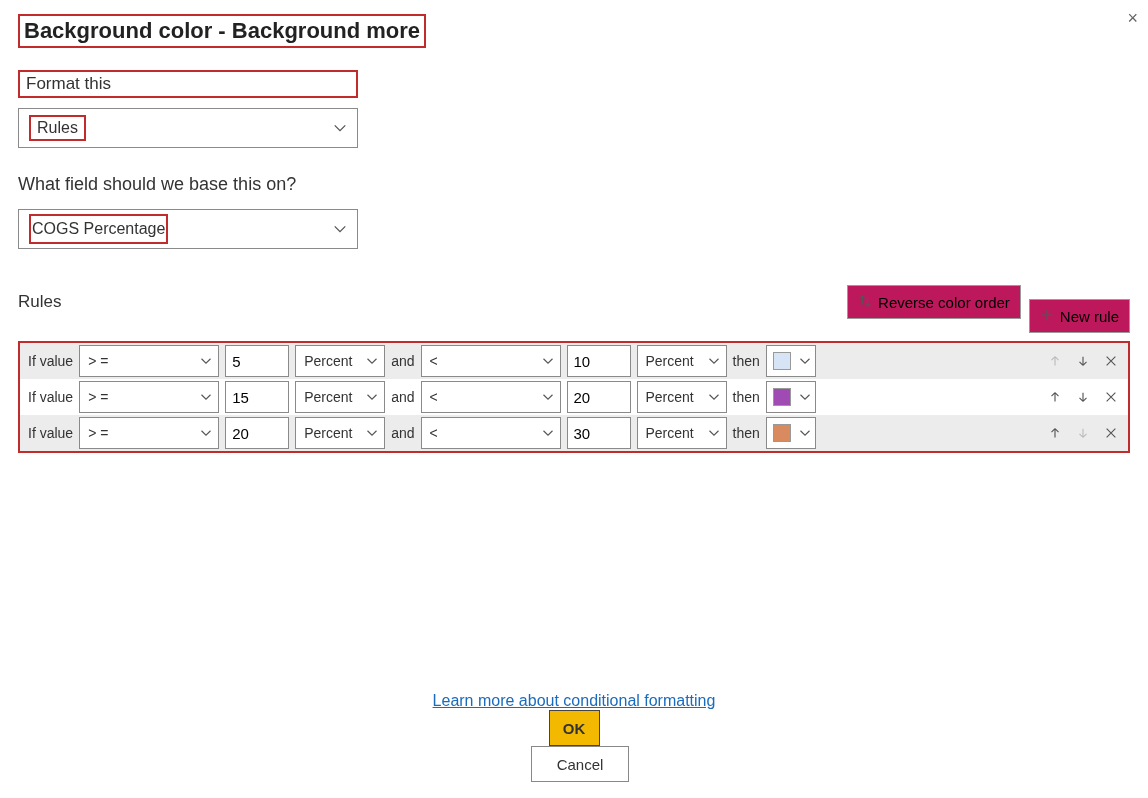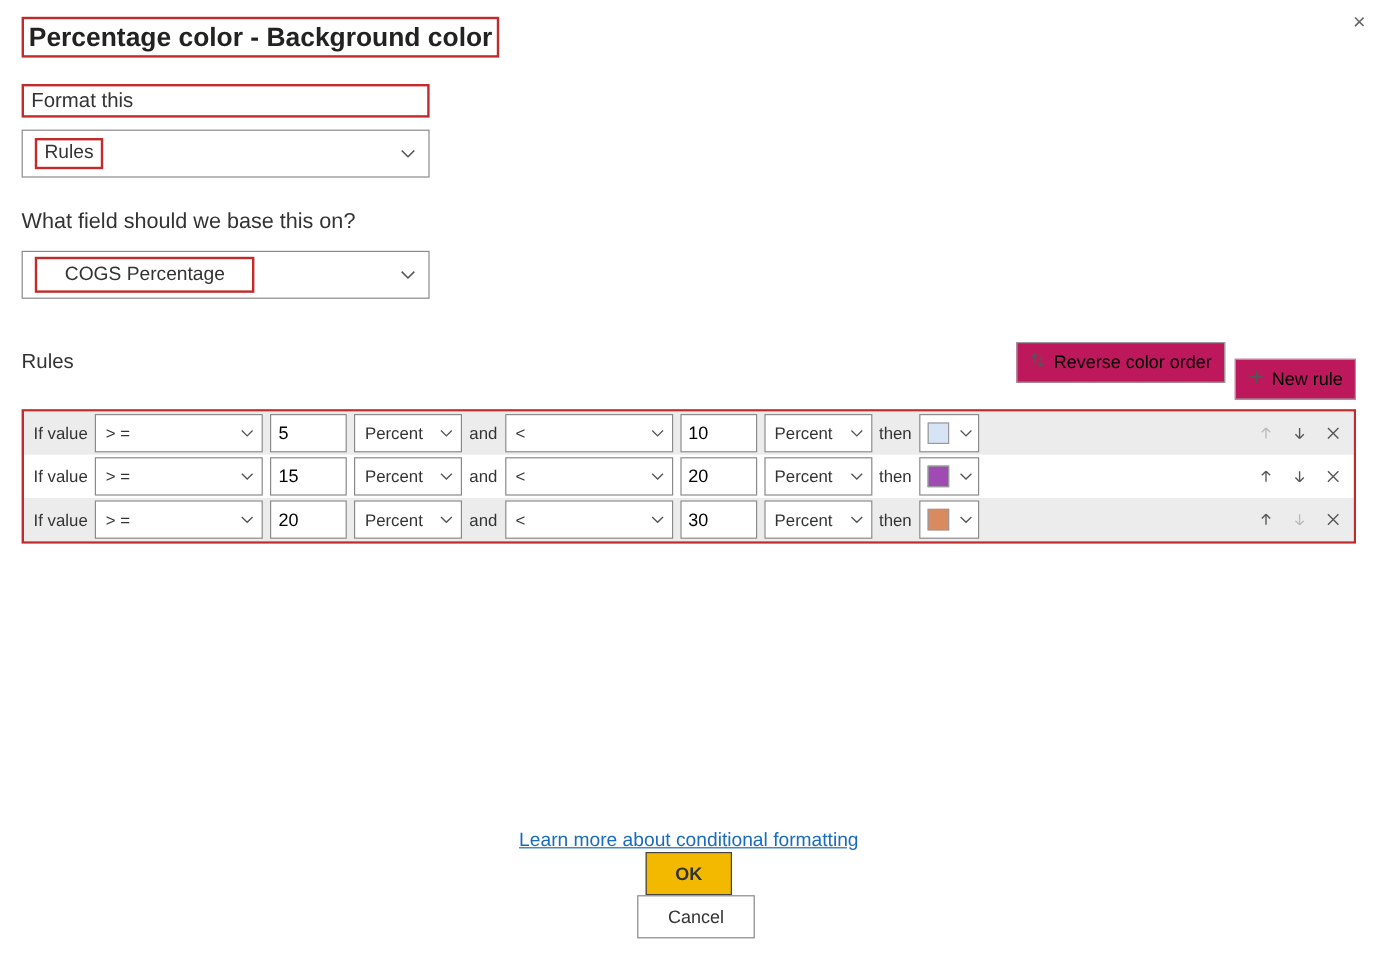--- a/index.html
+++ b/index.html
@@ -35,51 +35,51 @@
   .color-sel { width:50px; height:32px; border:1px solid #8a8a8a; display:flex; align-items:center; padding:0 22px 0 6px; position:relative; background:#fff; cursor:pointer; }
   .color-sel .chev { right:4px; }
   .swatch { width:18px; height:18px; border:1px solid #999; }
   .spacer { flex:1; }
   .row-actions { display:flex; gap:10px; align-items:center; }
   .icon-btn { width:18px; height:18px; display:inline-flex; align-items:center; justify-content:center; cursor:pointer; color:#555; }
   .icon-btn.disabled { color:#bbb; cursor:default; }
   .footer { position:absolute; left:18px; right:18px; bottom:16px; display:flex; align-items:center;flex-direction:column; }
   .link { color:#1a6bbd; text-decoration:underline; font-size:16px; cursor:pointer; }
   .footer .gap { flex:1; }
-  .ok-btn { width:72px; height:36px; background:#f2b900; border:1px solid #444; font-size:15px; font-weight:600; cursor:pointer; display:flex; align-items:center; justify-content:center; }
+  .ok-btn { width:51px; height:36px; background:#f2b900; border:1px solid #444; font-size:15px; font-weight:600; cursor:pointer; display:flex; align-items:center; justify-content:center; }
   .cancel-btn { width:98px; height:36px; margin-left:12px; background:#fff; border:1px solid #888; font-size:15px; cursor:pointer; display:flex; align-items:center; justify-content:center; }
   .close-x { position:absolute; top:4px; right:6px; font-size:18px; color:#666; cursor:pointer; padding:4px; }
 </style>
 </head>
 <body>
 
 <div class="dialog">
 
   <div class="close-x">×</div>
 
-  <span class="title hl">Percentage color - Background color</span>
+  <span class="title hl">Background color - Background more</span>
 
   <div class="row2">
     <div class="col">
       <span class="label fmt-label hl">Format this</span>
       <div class="select sel-340">
         <span class="hl" style="padding:2px 6px;">Rules</span>
         <span class="chev">
           <svg width="14" height="14" viewBox="0 0 16 16">
               <path d="M2 5 L8 11 L14 5" fill="none" stroke="#555" stroke-width="1.5"></path>
             </svg>
         </span>
       </div>
     </div>
   </div>
 
   <div class="q2">What field should we base this on?</div>
   <div class="field-row">
     <div class="select sel-340">
-      <span class="hl" style="padding:4px 23px;">COGS Percentage</span>
+      <span class="hl" style="padding:4px 1px;">COGS Percentage</span>
       <span class="chev">
         <svg width="14" height="14" viewBox="0 0 16 16">
             <path d="M2 5 L8 11 L14 5" fill="none" stroke="#555" stroke-width="1.5"></path>
           </svg>
       </span>
     </div>
   </div>
 
   <div class="rules-header">
     <span class="lbl">Rules</span>

